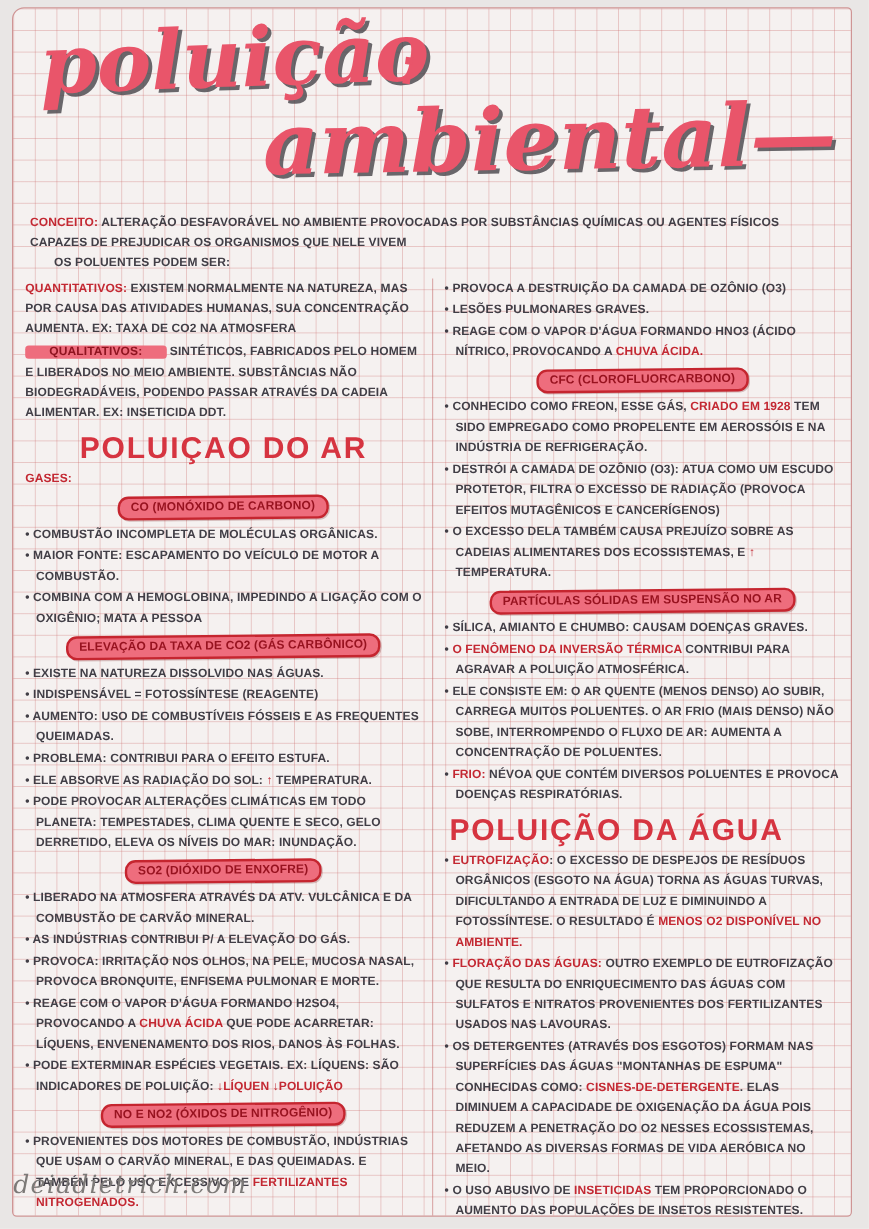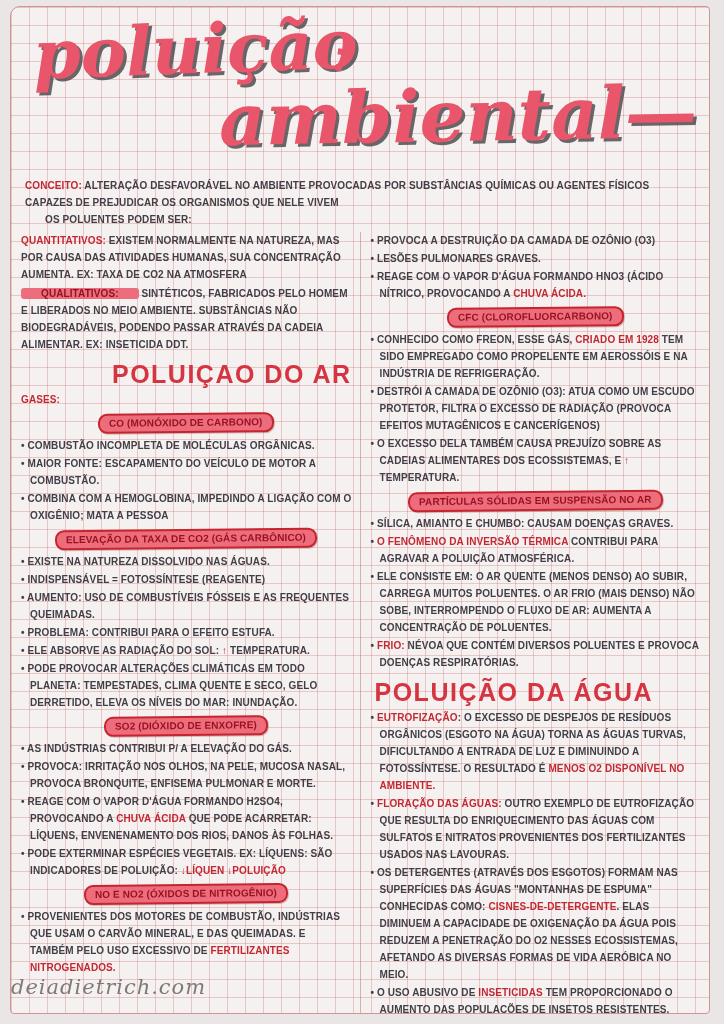--- a/index.html
+++ b/index.html
@@ -42,21 +42,21 @@
   .conceito .lead{color:#c32832;}
   .intro-line{padding:0 14px 2px 34px;}
   
   .cols{display:flex;gap:10px;padding:2px 8px 0 10px;}
   .col{flex:1;min-width:0;}
   .col-left{border-right:1px solid rgba(190,90,90,0.45);padding-right:8px;}
   .bullet{padding-left:9px;text-indent:-9px;margin:0 0 1px 0;}
   .para{margin:0 0 2px 0;}
   .section-heading{
     font-size:25px;line-height:30px;font-weight:bold;color:#d63440;
-    letter-spacing:1.5px;margin:6px 0 2px 0;text-align:right;
+    letter-spacing:1.5px;margin:6px 0 2px 0;text-align:center;
     font-family:"Liberation Sans",sans-serif;
   }
   .section-heading.left-align{text-align:left;padding-left:4px;}
   .label-red{color:#c32832;margin:0 0 1px 0;}
   .subwrap{text-align:center;margin:5px 0 4px 0;}
   .subheading{
     display:inline-block;background:#ee6d7d;color:#97121f;
     border:2px solid #c5252f;border-radius:9px;
     padding:0 9px;font-size:10px;line-height:16px;font-weight:bold;
     transform:rotate(-0.6deg);
@@ -96,20 +96,21 @@
         <div class="bullet">• <span>MAIOR FONTE: ESCAPAMENTO DO VEÍCULO DE MOTOR A COMBUSTÃO.</span></div>
         <div class="bullet">• <span>COMBINA COM A HEMOGLOBINA, IMPEDINDO A LIGAÇÃO COM O OXIGÊNIO; MATA A PESSOA</span></div>
         <div class="subwrap"><span class="subheading">ELEVAÇÃO DA TAXA DE CO2 (GÁS CARBÔNICO)</span></div>
         <div class="bullet">• <span>EXISTE NA NATUREZA DISSOLVIDO NAS ÁGUAS.</span></div>
         <div class="bullet">• <span>INDISPENSÁVEL = FOTOSSÍNTESE (REAGENTE)</span></div>
         <div class="bullet">• <span>AUMENTO: USO DE COMBUSTÍVEIS FÓSSEIS E AS FREQUENTES QUEIMADAS.</span></div>
         <div class="bullet">• <span>PROBLEMA: CONTRIBUI PARA O EFEITO ESTUFA.</span></div>
         <div class="bullet">• <span>ELE ABSORVE AS RADIAÇÃO DO SOL: </span><span class="red">↑</span><span> TEMPERATURA.</span></div>
         <div class="bullet">• <span>PODE PROVOCAR ALTERAÇÕES CLIMÁTICAS EM TODO PLANETA: TEMPESTADES, CLIMA QUENTE E SECO, GELO DERRETIDO, ELEVA OS NÍVEIS DO MAR: INUNDAÇÃO.</span></div>
         <div class="subwrap"><span class="subheading">SO2 (DIÓXIDO DE ENXOFRE)</span></div>
+        <div class="bullet">• <span>LIBERADO NA ATMOSFERA ATRAVÉS DA ATV. VULCÂNICA E DA COMBUSTÃO DE CARVÃO MINERAL.</span></div>
         <div class="bullet">• <span>AS INDÚSTRIAS CONTRIBUI P/ A ELEVAÇÃO DO GÁS.</span></div>
         <div class="bullet">• <span>PROVOCA: IRRITAÇÃO NOS OLHOS, NA PELE, MUCOSA NASAL, PROVOCA BRONQUITE, ENFISEMA PULMONAR E MORTE.</span></div>
         <div class="bullet">• <span>REAGE COM O VAPOR D'ÁGUA FORMANDO H2SO4, PROVOCANDO A </span><span class="red">CHUVA ÁCIDA</span><span> QUE PODE ACARRETAR: LÍQUENS, ENVENENAMENTO DOS RIOS, DANOS ÀS FOLHAS.</span></div>
         <div class="bullet">• <span>PODE EXTERMINAR ESPÉCIES VEGETAIS. EX: LÍQUENS: SÃO INDICADORES DE POLUIÇÃO: </span><span class="red">↓LÍQUEN ↓POLUIÇÃO</span></div>
         <div class="subwrap"><span class="subheading">NO E NO2 (ÓXIDOS DE NITROGÊNIO)</span></div>
         <div class="bullet">• <span>PROVENIENTES DOS MOTORES DE COMBUSTÃO, INDÚSTRIAS QUE USAM O CARVÃO MINERAL, E DAS QUEIMADAS. E TAMBÉM PELO USO EXCESSIVO DE </span><span class="red">FERTILIZANTES NITROGENADOS.</span></div>
       </div>
     <div class="col hand" id="col-right">
         <div class="bullet">• <span>PROVOCA A DESTRUIÇÃO DA CAMADA DE OZÔNIO (O3)</span></div>
         <div class="bullet">• <span>LESÕES PULMONARES GRAVES.</span></div>

